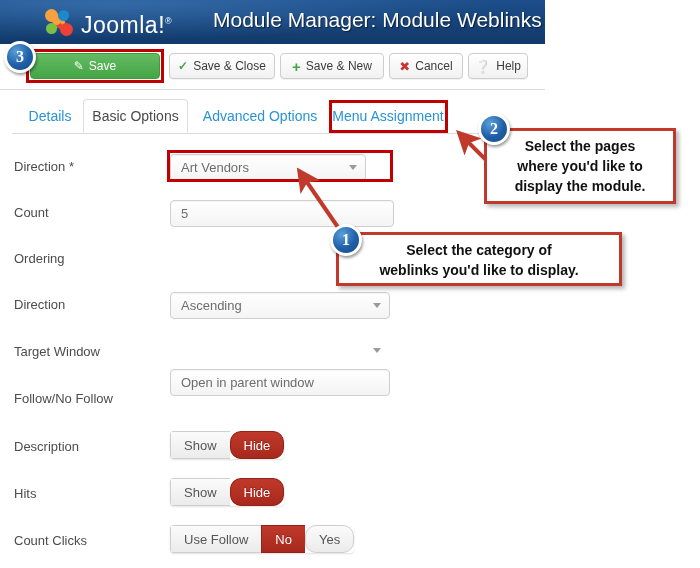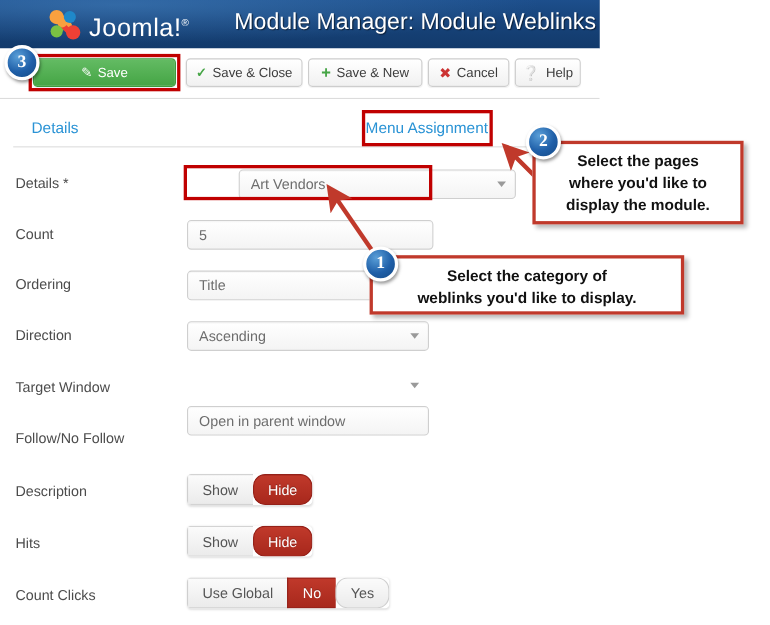--- a/index.html
+++ b/index.html
@@ -218,21 +218,21 @@
   .select-wrap { position: relative; display: inline-block; }
   .select-wrap .caret {
     position: absolute;
     right: 9px; top: 11px;
     width: 0; height: 0;
     border-left: 4px solid transparent;
     border-right: 4px solid transparent;
     border-top: 5px solid #9a9a9a;
     pointer-events: none;
   }
-  #field-category select { width: 252px; margin-left: 47px; }
+  #field-category select { width: 196px; }
   #field-count input     { width: 224px; padding-right: 10px; }
   #field-ordering select { width: 224px; }
   #field-direction select{ width: 220px; }
   #field-target select   { width: 220px; margin-top: 32px; }
   #field-follow select   { width: 220px; }
 
   #category-highlight {
     position: absolute;
     left: 167px; top: 150px;
     width: 226px; height: 32px;
@@ -367,55 +367,49 @@
   <div class="tb-btn" id="btn-help">
     <span class="ico ico-help">❔</span>
     <span>Help</span>
   </div>
 </div>
 <div id="save-highlight"></div>
 
 <div id="tab-strip-line"></div>
 <div id="tabs">
   <div class="tab" id="tab-details">Details</div>
+  <div class="tab active" id="tab-basic">Basic Options</div>
+  <div class="tab" id="tab-advanced">Advanced Options</div>
   <div class="tab" id="tab-menu">Menu Assignment</div>
 </div>
 <div id="menu-tab-highlight"></div>
 
 <div id="form">
 
   <div class="row" style="top:16px;">
-    <div class="row-label">Details *</div>
+    <div class="row-label">Direction *</div>
     <div class="field" id="field-category" style="top:-2px;">
       <span class="select-wrap">
         <select class="styled">
           <option>Art Vendors</option>
         </select>
         <span class="caret"></span>
       </span>
     </div>
   </div>
 
   <div class="row" style="top:62px;">
     <div class="row-label">Count</div>
     <div class="field" id="field-count" style="top:-2px;">
       <input class="styled" type="text" value="5" style="">
     </div>
   </div>
 
   <div class="row" style="top:108px;">
     <div class="row-label">Ordering</div>
-    <div class="field" id="field-ordering" style="top:-2px;">
-      <span class="select-wrap">
-        <select class="styled">
-          <option>Title</option>
-        </select>
-        <span class="caret"></span>
-      </span>
-    </div>
   </div>
 
   <div class="row" style="top:154px;">
     <div class="row-label">Direction</div>
     <div class="field" id="field-direction" style="top:-2px;">
       <span class="select-wrap">
         <select class="styled">
           <option>Ascending</option>
         </select>
         <span class="caret"></span>
@@ -451,21 +445,21 @@
     <div class="row-label">Hits</div>
     <div class="btn-group" style="top:-5px;">
       <div class="bg-btn">Show</div>
       <div class="bg-btn on">Hide</div>
     </div>
   </div>
 
   <div class="row" style="top:390px;">
     <div class="row-label">Count Clicks</div>
     <div class="btn-group" style="top:-5px;">
-      <div class="bg-btn">Use Global</div>
+      <div class="bg-btn">Use Follow</div>
       <div class="bg-btn on">No</div>
       <div class="bg-btn">Yes</div>
     </div>
   </div>
 
 </div>
 
 <div id="category-highlight"></div>
 
 <svg id="annot-svg" viewBox="0 0 700 568">

